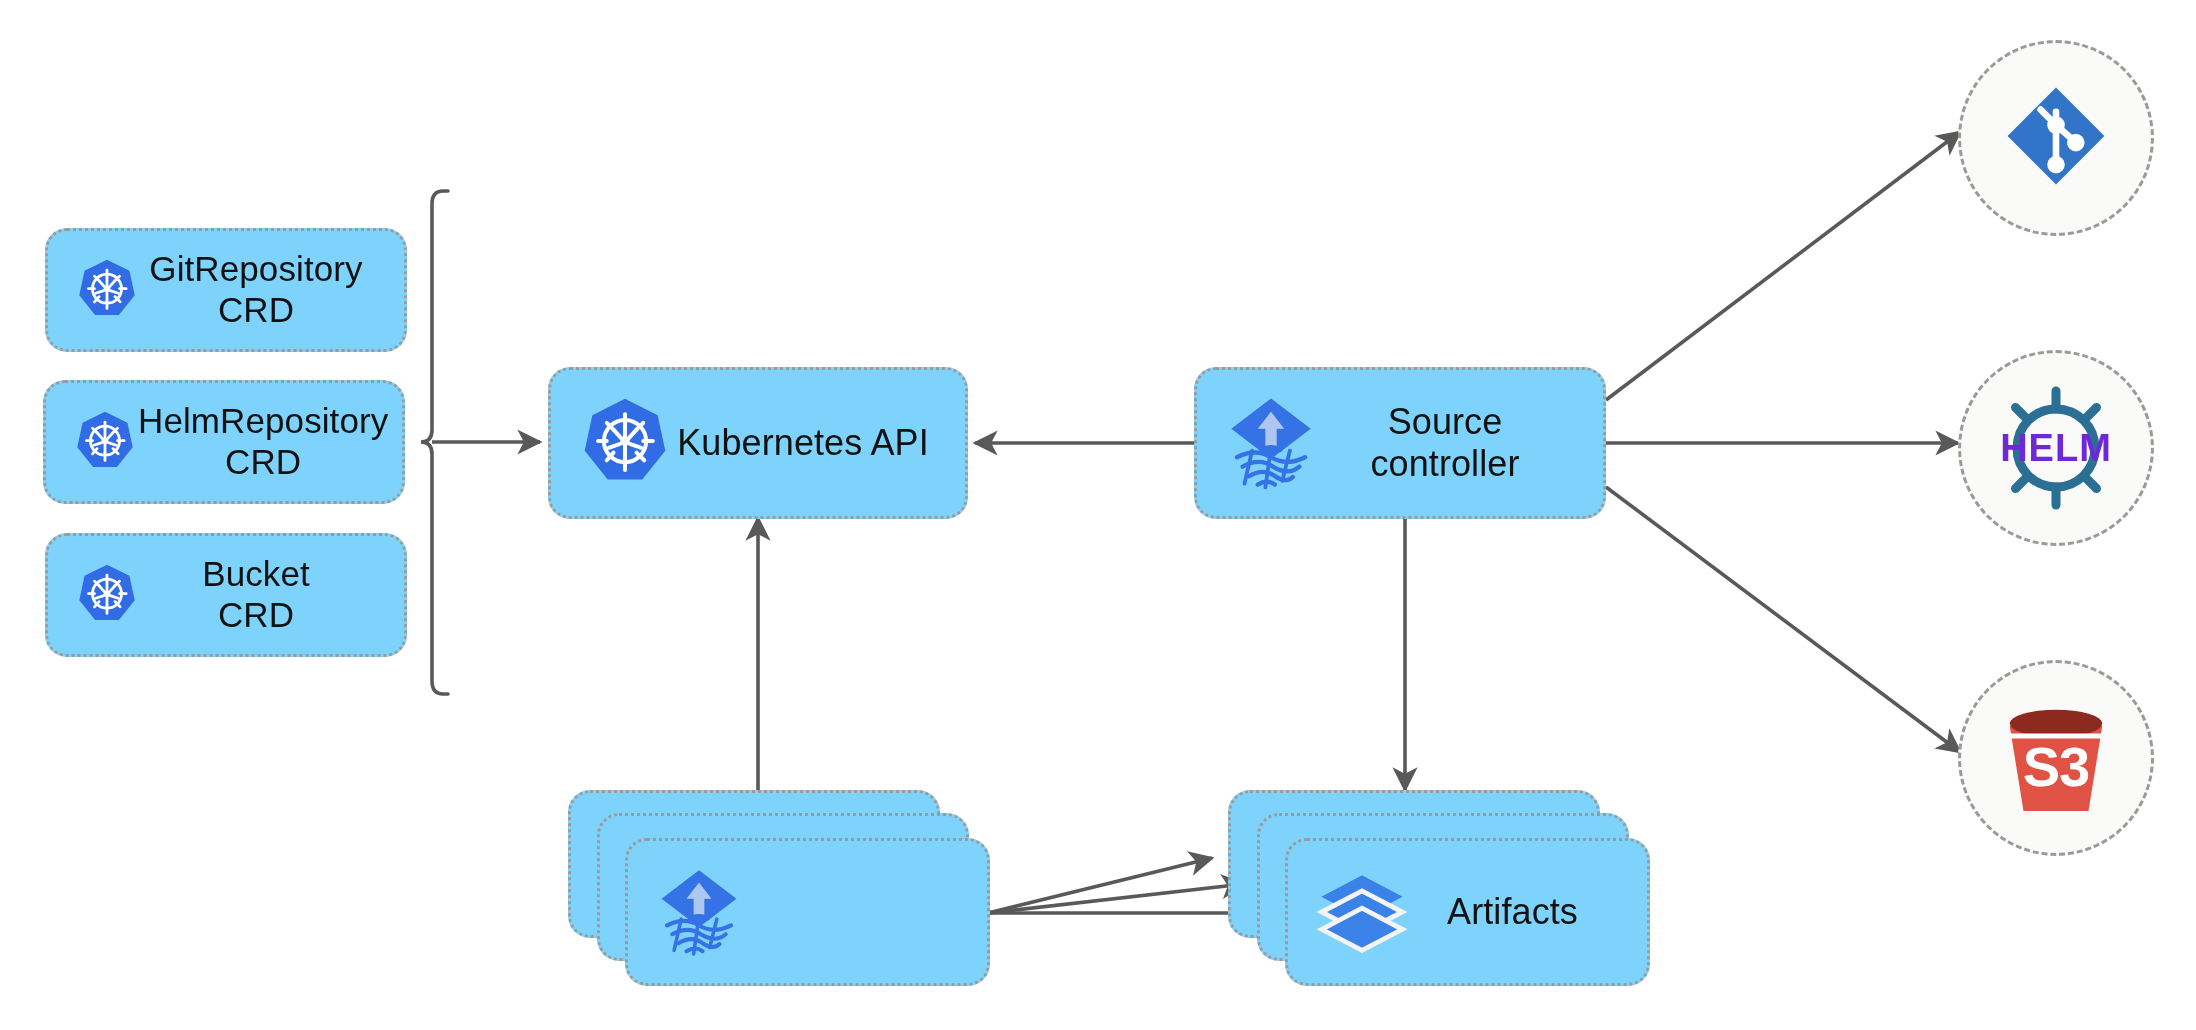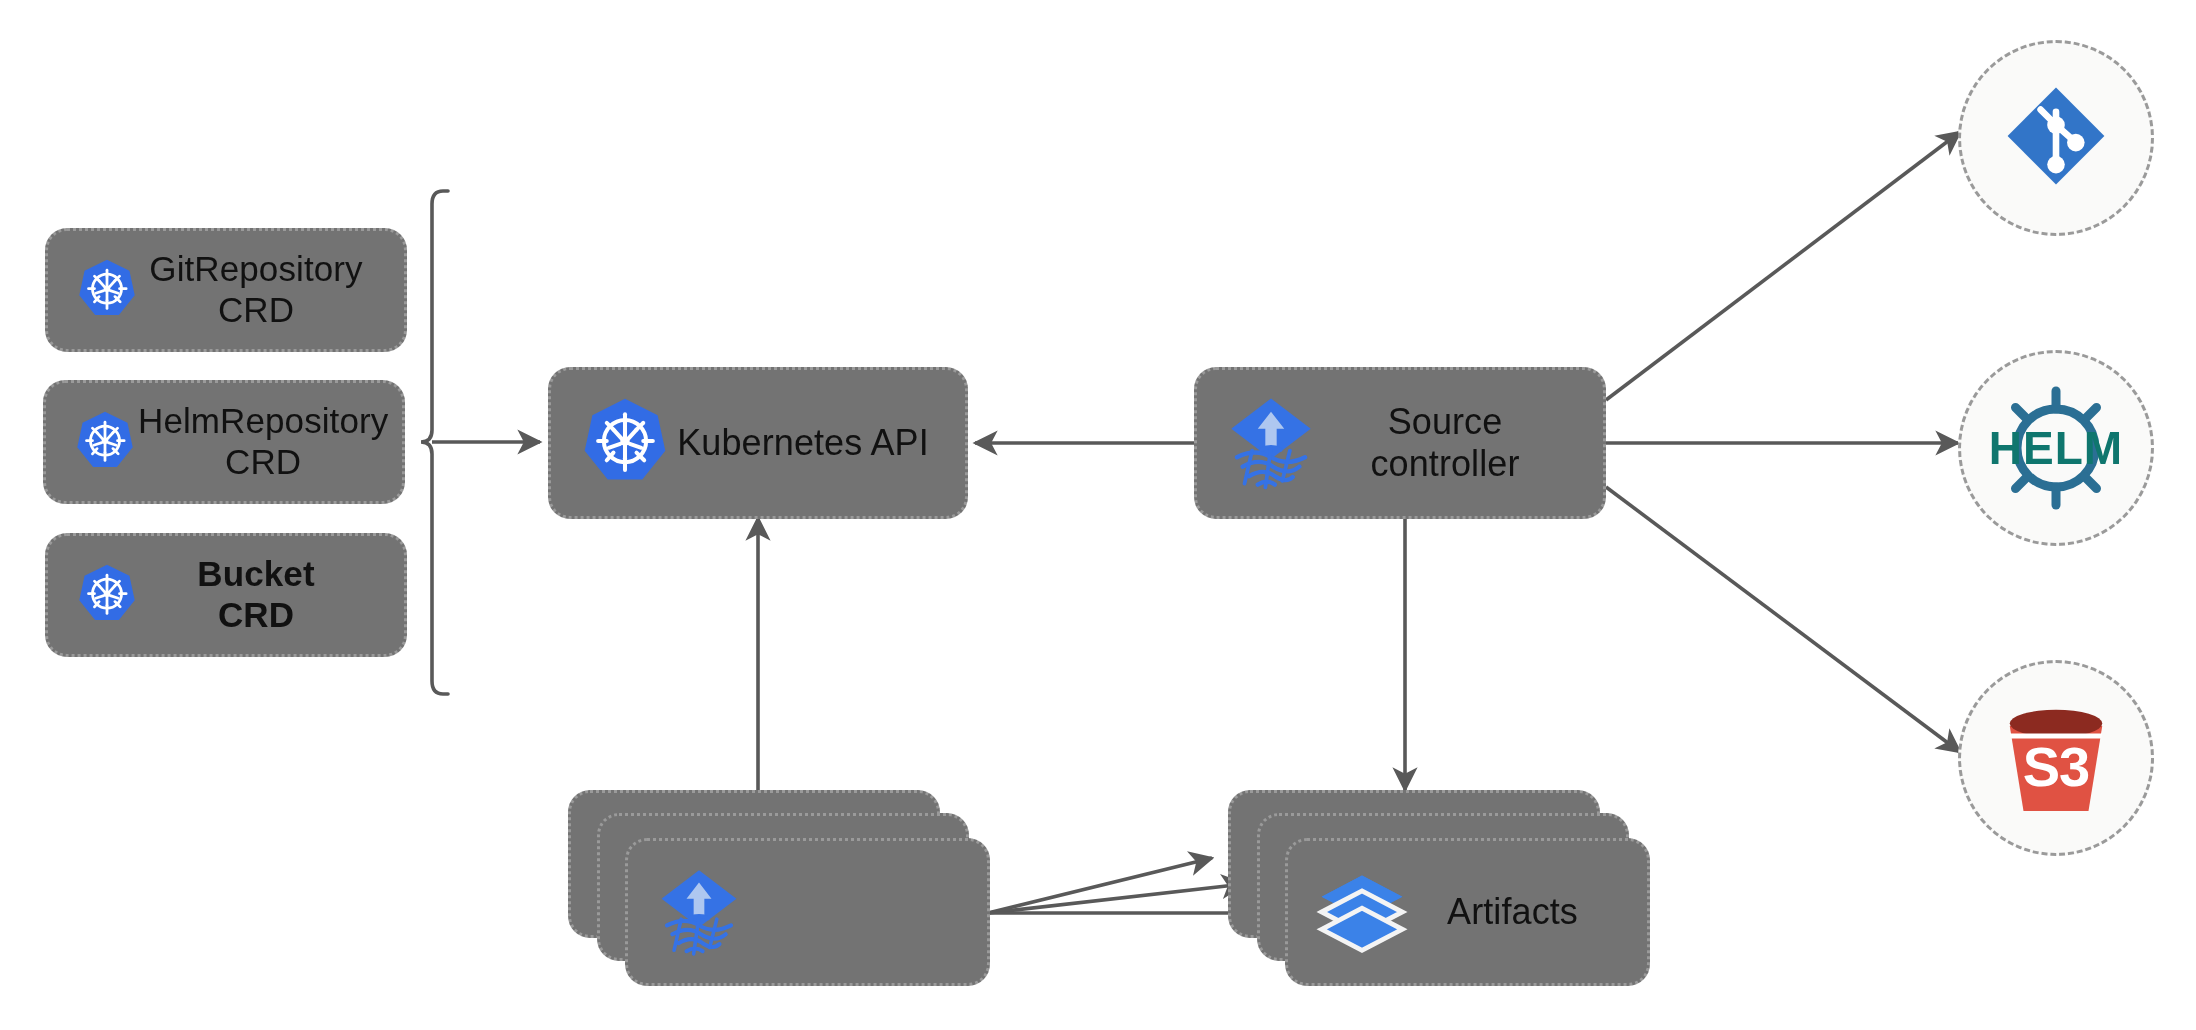--- a/index.html
+++ b/index.html
@@ -24,21 +24,21 @@
     position: absolute;
     left: 0; top: 0;
     width: 2196px;
     height: 1030px;
     pointer-events: none;
     z-index: 1;
   }
   .node {
     position: absolute;
     box-sizing: border-box;
-    background: #737373;
+    background: #7dd3fc;
     border: 3px dotted #9a9a9a;
     border-radius: 22px;
     display: flex;
     align-items: flex-start;
     z-index: 3;
   }
   .node.ghost {
     z-index: 2;
   }
   .node-inner {
@@ -72,22 +72,22 @@
     border: 3px dashed #9a9a9a;
     border-radius: 50%;
     background: #fafaf9;
     display: flex;
     align-items: center;
     justify-content: center;
     z-index: 3;
   }
   .helm-text {
     position: absolute;
-    color: #0f766e;
-    font-size: 46px;
+    color: #6d28d9;
+    font-size: 38px;
     font-weight: bold;
     letter-spacing: 1px;
     font-family: "Liberation Sans", sans-serif;
   }
   .s3-text {
     position: absolute;
     color: #ffffff;
     font-size: 56px;
     font-weight: bold;
     font-family: "Liberation Sans", sans-serif;
@@ -181,21 +181,21 @@
             <line x1="67" y1="55" x2="55" y2="51"></line>
           </g>
           <circle cx="50" cy="48" r="5" fill="#ffffff"></circle>
         </svg>
       </span>
       <span class="node-label">HelmRepository
 CRD</span>
     </div>
   </div>
 
-  <div class="node crd-box" style="left:45px; top:533px; width:362px; height:124px;font-weight:bold;">
+  <div class="node crd-box" style="left:45px; top:533px; width:362px; height:124px;">
     <div class="node-inner">
       <span class="node-icon">
         <svg width="66" height="66" viewBox="0 0 100 100">
           <polygon points="50,4 84,21 92,58 68,88 32,88 8,58 16,21" fill="#326ce5"></polygon>
           <g fill="none" stroke="#ffffff" stroke-width="4.2" stroke-linecap="round">
             <circle cx="50" cy="48" r="22"></circle>
             <line x1="50" y1="20" x2="50" y2="30"></line>
             <line x1="50" y1="66" x2="50" y2="78"></line>
             <line x1="22" y1="48" x2="31" y2="48"></line>
             <line x1="69" y1="48" x2="79" y2="48"></line>

